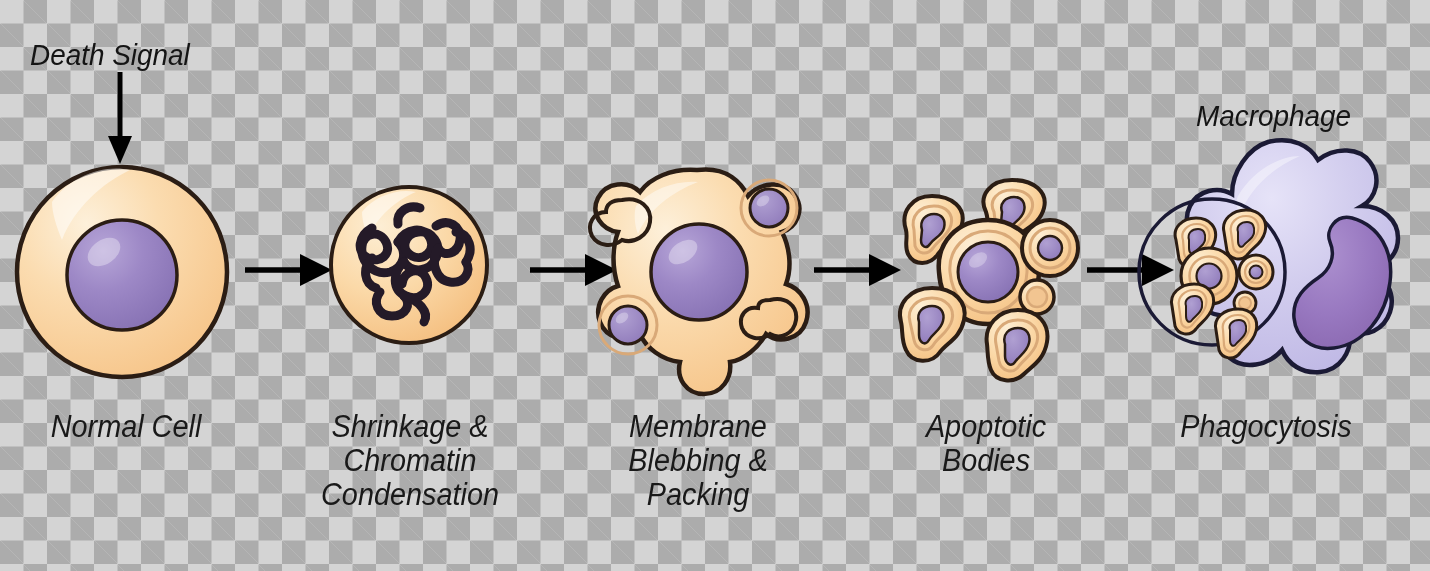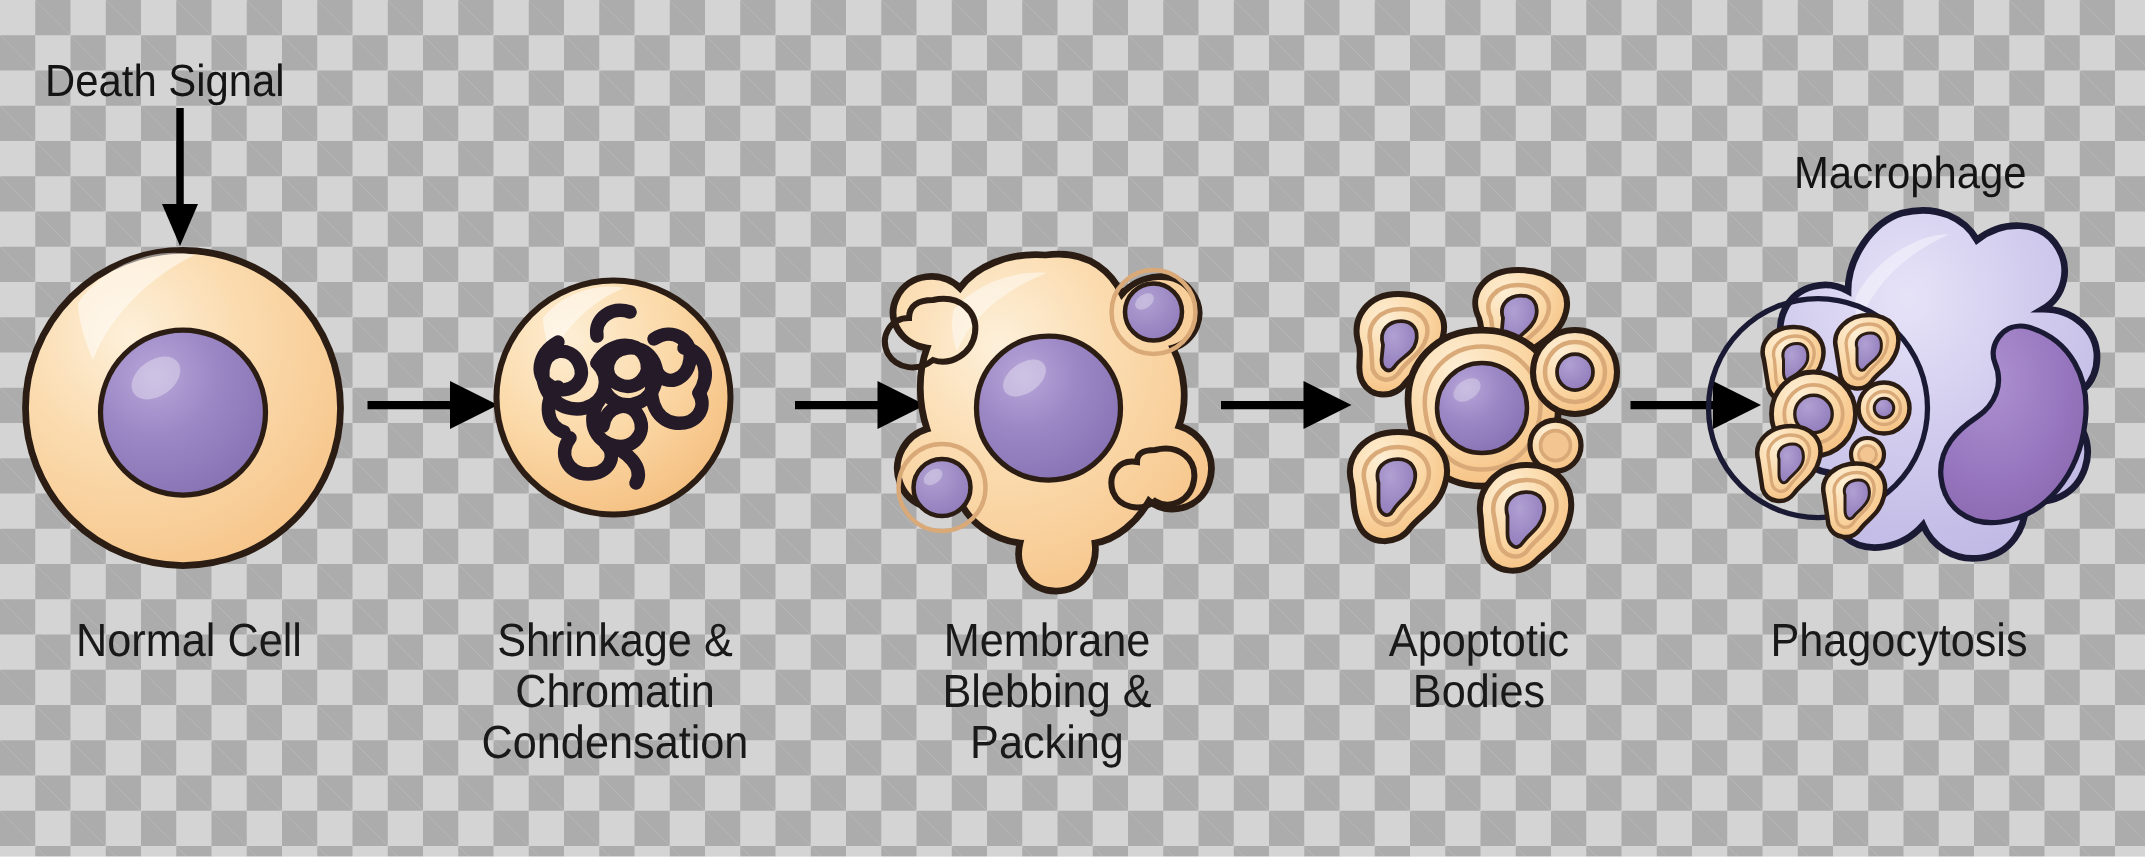--- a/index.html
+++ b/index.html
@@ -16,20 +16,21 @@
     position: relative;
     width: 1430px;
     height: 571px;
     
     background-color: #d4d4d4;
     background-image:
       linear-gradient(45deg, #acacac 25%, transparent 25%, transparent 75%, #acacac 75%),
       linear-gradient(45deg, #acacac 25%, transparent 25%, transparent 75%, #acacac 75%);
     background-size: 47px 47px;
     background-position: 0 0, 23.5px 23.5px;
+    font-style: italic;
   }
   .diagram-svg {
     position: absolute;
     top: 0;
     left: 0;
     width: 1430px;
     height: 571px;
   }
   .cap {
     position: absolute;

